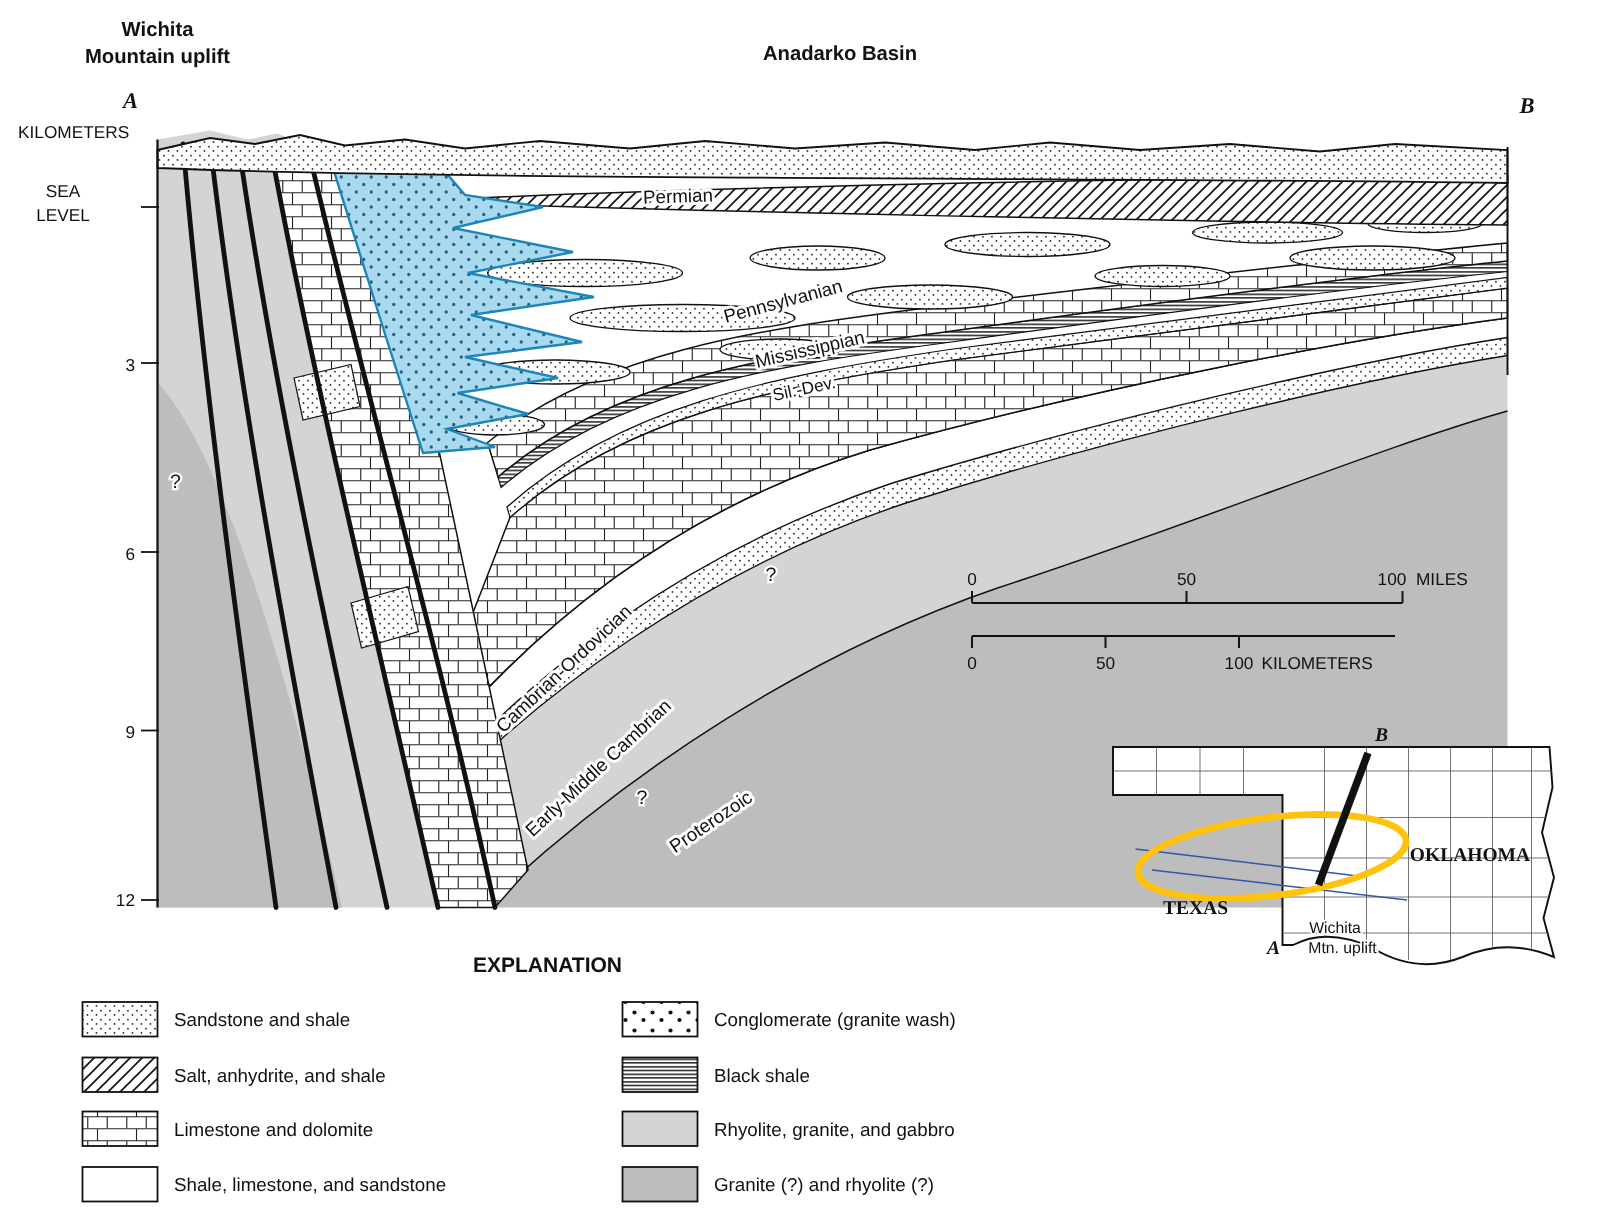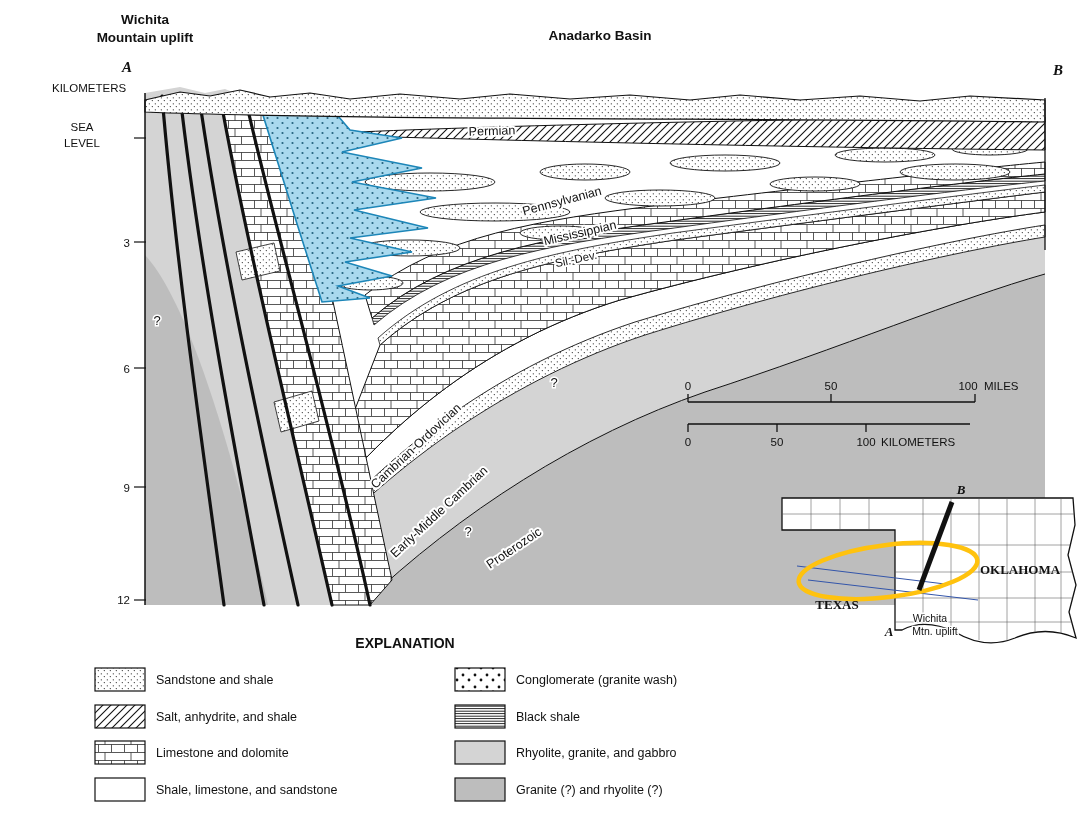--- a/index.html
+++ b/index.html
@@ -1,16 +1,16 @@
 <!DOCTYPE html>
 <html><head>
 <meta charset="utf-8">
 <style>
   html,body{margin:0;padding:0;background:#fff;}
-  .page{width:983px;height:819px;position:relative;background:#fff;font-family:"Liberation Sans",sans-serif;margin-left:40px;}
+  .page{width:983px;height:819px;position:relative;background:#fff;font-family:"Liberation Sans",sans-serif;}
   svg text{font-family:"Liberation Sans",sans-serif;fill:#111;}
   text.hdr{font-size:13.5px;font-weight:bold;}
   text.axis{font-size:11.5px;}
   text.endpt{font-family:"Liberation Serif",serif;font-size:15px;font-weight:bold;font-style:italic;}
   text.strata{font-size:12.5px;paint-order:stroke;stroke:#fff;stroke-width:4px;stroke-linejoin:round;}
   text.strata-sm{font-size:11.5px;paint-order:stroke;stroke:#fff;stroke-width:4px;stroke-linejoin:round;}
   text.qmark{font-size:13px;paint-order:stroke;stroke:#fff;stroke-width:3px;}
   text.scale{font-size:11.5px;}
   text.map-state{font-family:"Liberation Serif",serif;font-size:13px;font-weight:bold;}
   text.map-small{font-size:10.5px;paint-order:stroke;stroke:#fff;stroke-width:2.5px;}

